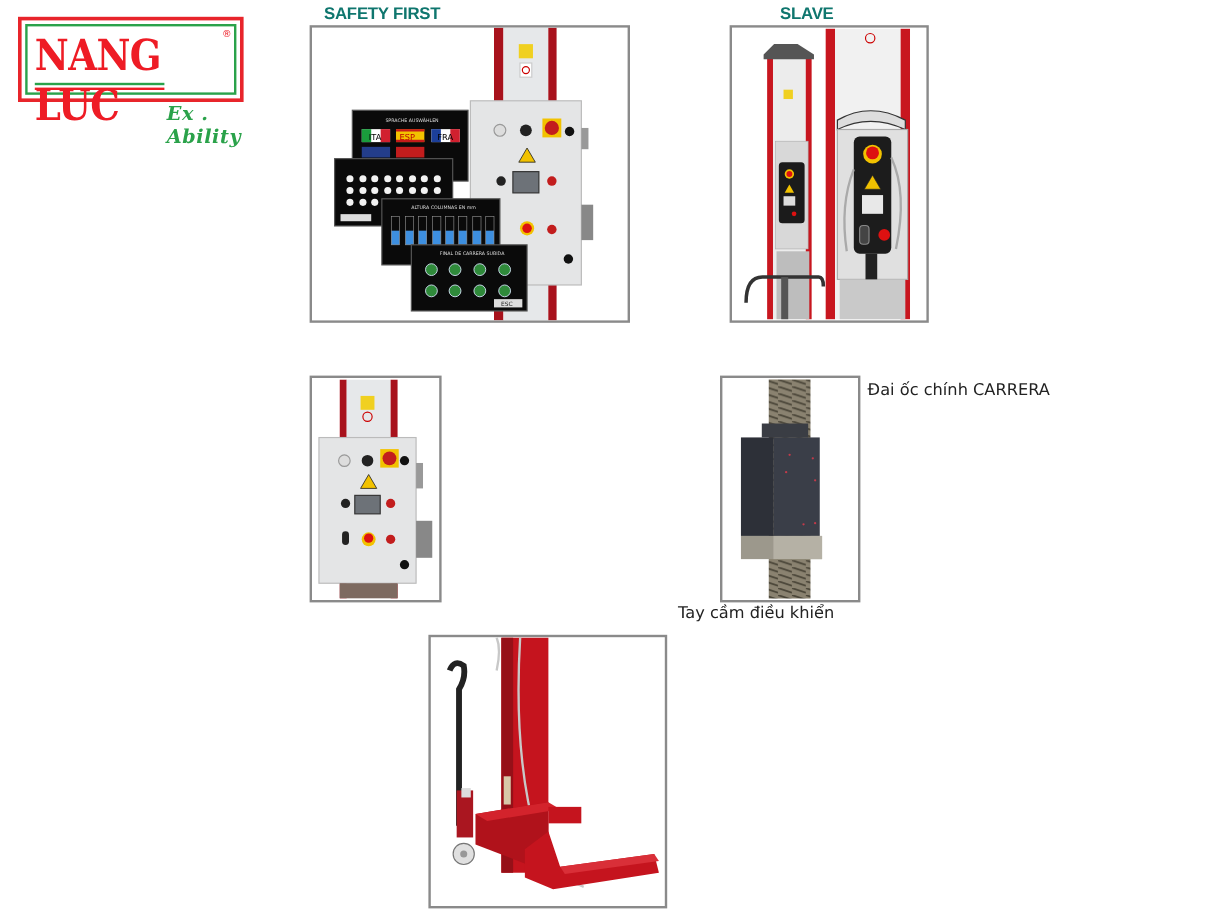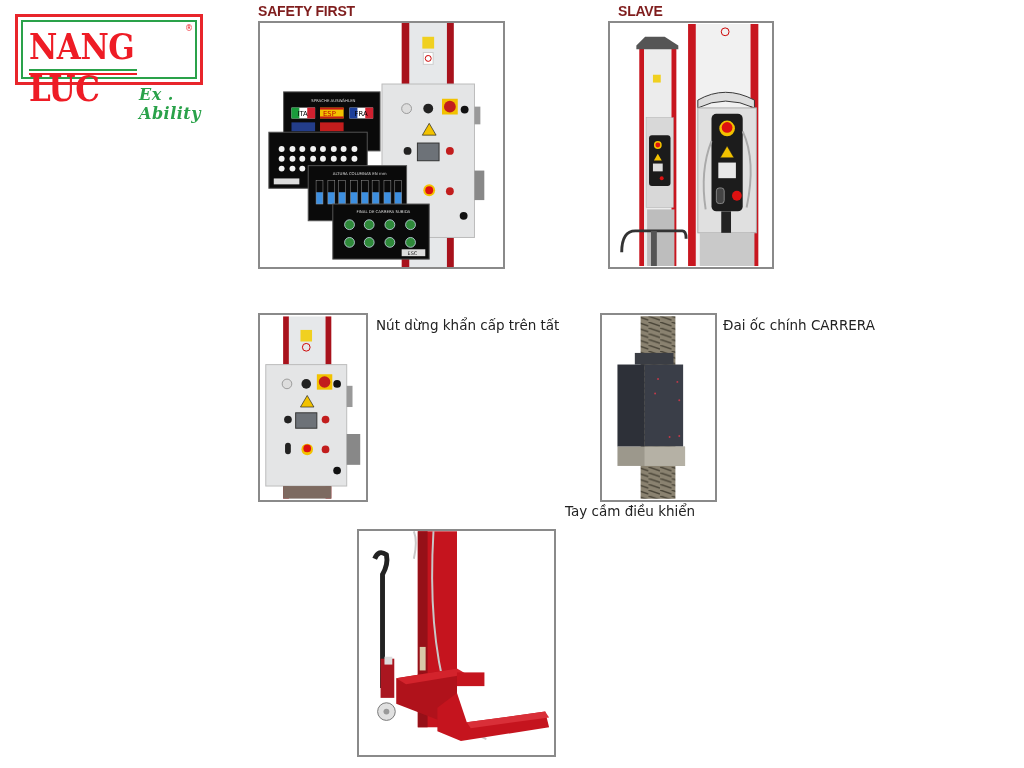--- a/index.html
+++ b/index.html
@@ -24,21 +24,21 @@
   .logo-line-red { position: absolute; left: 6px; top: 51px; width: 108px; height: 2px; background: #ee1c25; }
   .logo-line-green { position: absolute; left: 6px; top: 47px; width: 108px; height: 2px; background: #2aa24a; }
   .logo-sub {
     position: absolute; left: 116px; top: 43px; font-family: "DejaVu Serif", serif;
     font-style: italic; font-weight: bold; font-size: 16px; color: #2aa24a; letter-spacing: 0.5px; margin-top: 20px;
   }
 
   
   .heading {
     position: absolute; font-family: "Liberation Sans", sans-serif; font-size: 14px;
-    font-weight: bold; color: #7f1d1d; letter-spacing: -0.2px;
+    font-weight: bold; color: #0f766e; letter-spacing: -0.2px; margin-left: 12px;
   }
 
   
   .photo {
     position: absolute; border: 2px solid #8a8a8a; background: #ffffff; overflow: hidden;
   }
   .photo svg { display: block; width: 100%; height: 100%; }
 
   .caption {
     position: absolute; font-family: "DejaVu Sans", sans-serif; font-size: 13.5px;
@@ -52,23 +52,23 @@
   <div class="logo-inner">
     <div class="logo-text">NANG LUC</div>
     <div class="logo-reg">®</div>
     <div class="logo-line-green"></div>
     <div class="logo-line-red"></div>
     <div class="logo-sub">Ex . Ability</div>
   </div>
 </div>
 
 <div class="heading" style="left:258px; top:3px;">SAFETY FIRST</div>
-<div class="heading" style="left:618px; top:3px;">SLAVE</div>
-
-<div class="photo" style="left:258px; top:21px; width:247px; height:248px;">
+<div class="heading" style="left:638px; top:3px;">SLAVE</div>
+
+<div class="photo" style="left:258px; top:21px; width:267px; height:248px;">
   <svg viewBox="0 0 247 248">
 
     <rect x="144" y="0" width="8" height="248" fill="#a8121c"></rect>
     <rect x="152" y="0" width="38" height="248" fill="#e6e8ea"></rect>
     <rect x="190" y="0" width="7" height="248" fill="#a8121c"></rect>
     <rect x="165" y="14" width="12" height="12" fill="#f0d020"></rect>
     <rect x="166" y="30" width="10" height="12" fill="#fff" stroke="#ccc"></rect>
     <circle cx="171" cy="36" r="3" fill="none" stroke="#c00"></circle>
 
     <rect x="124" y="62" width="94" height="156" fill="#e4e5e6" stroke="#bbb"></rect>
@@ -230,21 +230,20 @@
       <circle cx="49" cy="137" r="4" fill="#d11"></circle>
     <circle cx="68" cy="138" r="4" fill="#c21d1d"></circle>
     <circle cx="80" cy="160" r="4" fill="#111"></circle>
     <rect x="90" y="72" width="6" height="22" fill="#999"></rect>
     <rect x="90" y="122" width="14" height="32" fill="#888"></rect>
     <rect x="24" y="176" width="50" height="13" fill="#7d6a60"></rect>
   </svg>
 </div>
 
 <div class="caption" style="left:376px; top:315px;">
-  <div>Nút dừng khẩn cấp trên tất</div>
 </div>
 
 <div class="photo" style="left:600px; top:313px; width:117px; height:189px;">
   <svg viewBox="0 0 117 189">
     <defs>
       <pattern id="thread" width="12" height="6" patternUnits="userSpaceOnUse">
         <rect width="12" height="6" fill="#8a8270"></rect>
         <path d="M0 0 L12 4" stroke="#4a4538" stroke-width="1.5"></path>
       </pattern>
     </defs>

